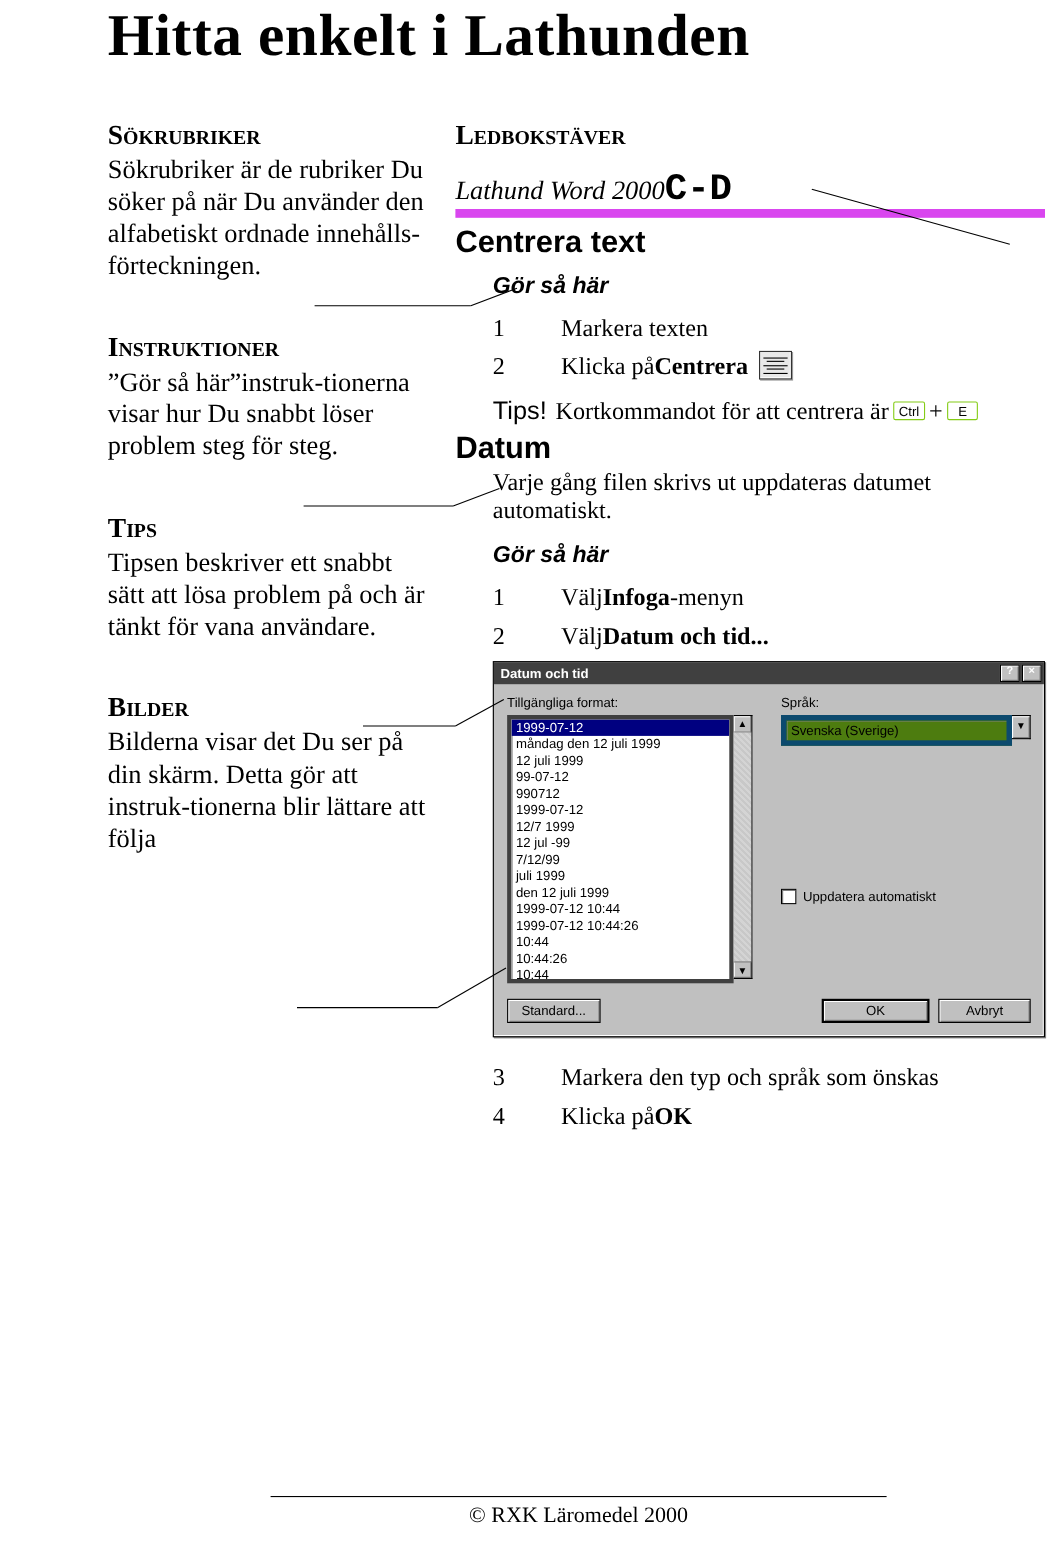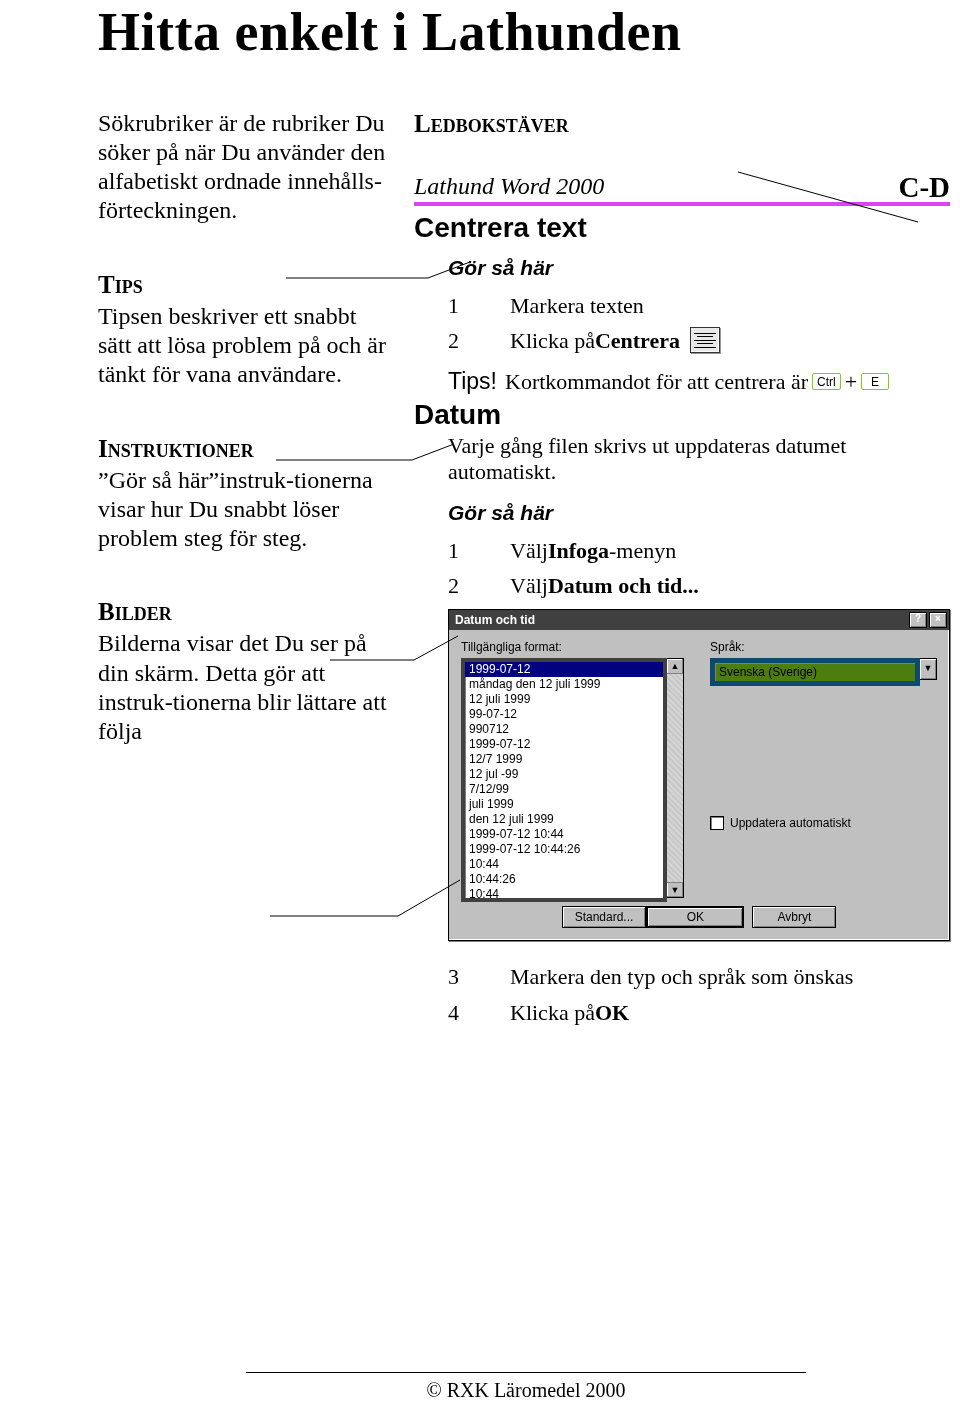--- a/index.html
+++ b/index.html
@@ -6,23 +6,23 @@
   .page{width:764px;min-height:1424px;margin:0 auto;position:relative;box-sizing:border-box;padding:4px 60px 40px 0}
   .title{font-size:54px;font-weight:700;line-height:1.05;margin:0 0 48px 0;letter-spacing:.5px}
   .cols{display:flex;align-items:flex-start}
   .left{width:290px;flex:0 0 290px}
   .right{flex:1;padding-left:26px}
   .lblock{margin-bottom:44px}
   .lhead{font-variant:small-caps;font-weight:700;font-size:25px;line-height:1.2;margin-bottom:2px}
   .ltext{font-size:24px;line-height:1.22}
   .rhead{font-variant:small-caps;font-weight:700;font-size:25px;line-height:1.2}
   .rintro{font-size:24px;line-height:1.22}
-  .runbar{display:flex;align-items:flex-end;justify-content:space-between;border-bottom:4px solid #d946ef;margin-top:34px}
+  .runbar{display:flex;align-items:flex-end;border-bottom:8px solid #d946ef;margin-top:17px}
   .runlabel{font-style:italic;font-size:24px;padding-bottom:2px}
-  .cd{font-weight:700;font-family:Liberation Serif, serif;font-size:29px;line-height:1;padding-bottom:0}
+  .cd{font-weight:700;font-family:Liberation Mono, monospace;font-size:34px;line-height:1;padding-bottom:0}
   .sub1{font-family:Arial,Helvetica,sans-serif;font-weight:700;font-size:28px;margin-top:6px}
   .inner{padding-left:34px;margin-top:12px}
   .gsa{font-family:Arial,Helvetica,sans-serif;font-weight:700;font-style:italic;font-size:21px;margin-bottom:8px}
   .step{display:flex;align-items:center;font-size:22px;line-height:1.6}
   .stepnum{width:62px;flex:0 0 62px}
   .justify-icon{display:inline-flex;flex-direction:column;justify-content:space-evenly;width:22px;height:20px;border:1px solid #333;background:#e8e8e8;padding:2px 3px;margin-left:10px;box-shadow:inset -1px -1px 0 #fff,1px 1px 0 #999}
   .justify-icon span{display:block;height:1px;background:#000}
   .justify-icon span.s{margin:0 3px}
   .tipline{display:flex;align-items:center;font-size:22px;margin-top:10px}
   .tiplabel{font-family:Arial,Helvetica,sans-serif;font-size:23px;margin-right:8px}
@@ -46,48 +46,49 @@
   .listbox div{padding:0 4px;line-height:15px;white-space:nowrap}
   .vscroll{width:16px;height:238px;background:#c0c0c0;border:1px solid #000;border-left:0;display:flex;flex-direction:column;box-shadow:inset -1px -1px 0 #808080,inset 1px 1px 0 #fff}
   .vscroll .arr{height:14px;border-bottom:1px solid #808080;text-align:center;font-size:9px;line-height:14px}
   .vscroll .arr.b{border-bottom:0;border-top:1px solid #808080}
   .vscroll .track{flex:1;background:repeating-linear-gradient(45deg,#c8c8c8 0 2px,#d4d4d4 2px 4px)}
   .combo{display:flex}
   .combo .fld{background:#4d7c0f;border:5px solid #0c4a6e;box-shadow:inset 1px 1px 0 #808080;height:18px;line-height:18px;padding:0 4px;flex:1}
   .combo .dd{width:16px;height:20px;background:#c0c0c0;border:1px solid #000;border-left:0;text-align:center;font-size:9px;line-height:18px;box-shadow:inset 1px 1px 0 #fff,inset -1px -1px 0 #808080}
   .chk{display:flex;align-items:center;margin-top:130px}
   .chk .box{width:12px;height:12px;border:1px solid #000;background:#fff;box-shadow:inset 1px 1px 0 #808080;margin-right:6px}
-  .btnrow{display:flex;justify-content:center;align-items:center;margin-top:4px}
+  .btnrow{display:flex;justify-content:space-between;align-items:center;margin-top:14px}
   .wbtn{background:#c0c0c0;border:1px solid #000;padding:3px 12px;box-shadow:inset 1px 1px 0 #fff,inset -1px -1px 0 #808080;min-width:58px;text-align:center}
   .wbtn.def{border:2px solid #000;padding:2px 18px}
   .stepsafter{padding-left:34px;margin-top:18px}
-  .footer{position:absolute;bottom:22px;right:56px;font-size:20px}
+  .footer{position:absolute;bottom:34px;right:56px;font-size:20px}
   .footer .bar{border-top:1.5px solid #000;width:560px;margin-bottom:6px}
   
   svg.lines{position:absolute;top:0;left:0;width:960px;height:1424px;overflow:visible}
   svg.lines line{stroke:#000;stroke-width:1}
 </style>
 </head>
 <body>
 
 <div class="page">
   <h1 class="title">Hitta enkelt i Lathunden</h1>
 
   <div class="cols">
     <div class="left">
       <div class="lblock">
+        <div class="lhead">Sökrubriker</div>
         <div class="ltext">Sökrubriker är de rubriker Du söker på när Du använder den alfabetiskt ordnade innehålls-förteckningen.</div>
+      </div>
+      <div class="lblock">
+        <div class="lhead">Instruktioner</div>
+        <div class="ltext">”Gör så här”instruk-tionerna visar hur Du snabbt löser problem steg för steg.</div>
       </div>
       <div class="lblock">
         <div class="lhead">Tips</div>
         <div class="ltext">Tipsen beskriver ett snabbt sätt att lösa problem på och är tänkt för vana användare.</div>
-      </div>
-      <div class="lblock">
-        <div class="lhead">Instruktioner</div>
-        <div class="ltext">”Gör så här”instruk-tionerna visar hur Du snabbt löser problem steg för steg.</div>
       </div>
       <div class="lblock">
         <div class="lhead">Bilder</div>
         <div class="ltext">Bilderna visar det Du ser på din skärm. Detta gör att instruk-tionerna blir lättare att följa</div>
       </div>
     </div>
 
     <div class="right">
       <div class="rhead">Ledbokstäver</div>
 

